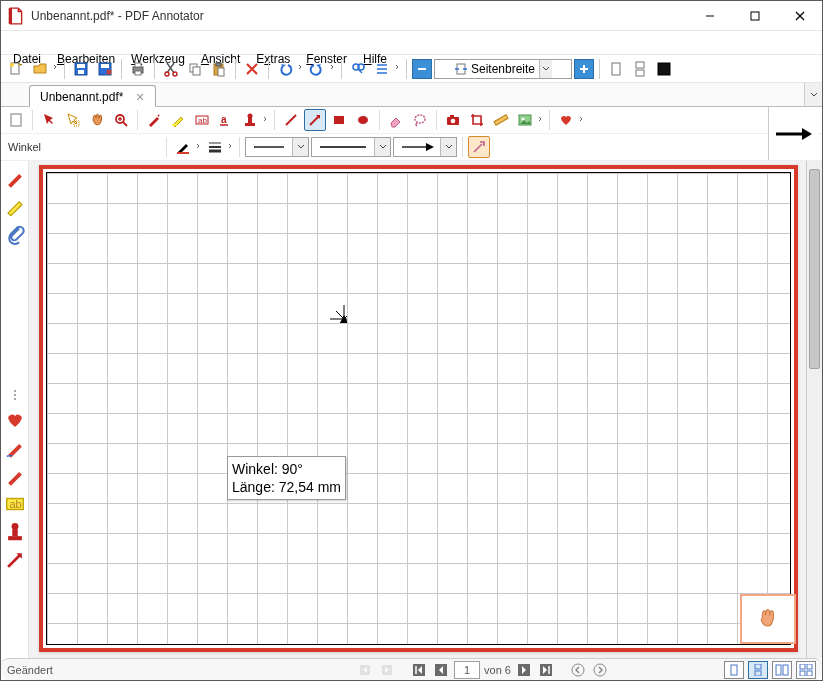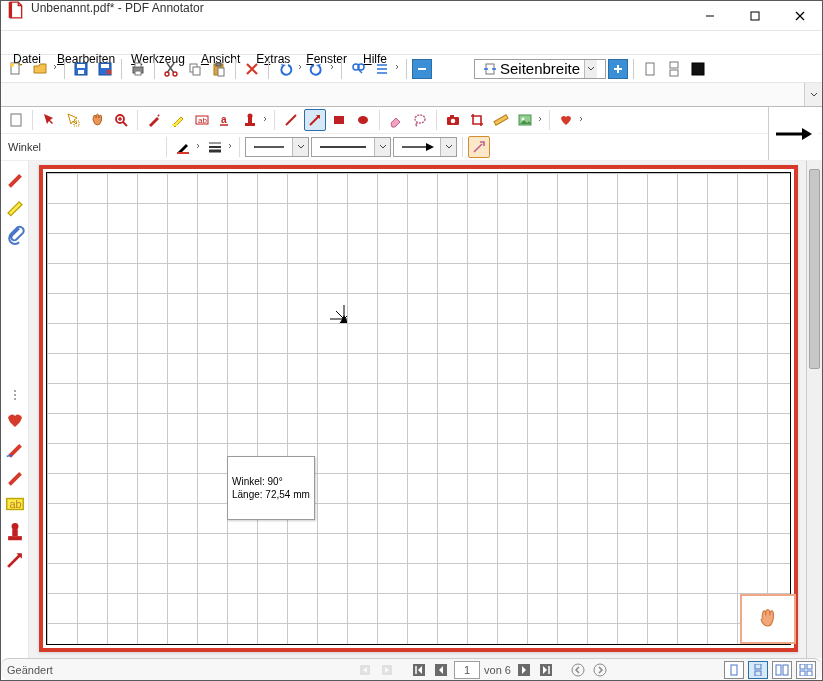--- a/index.html
+++ b/index.html
@@ -12,21 +12,21 @@
     width: 823px;
     height: 681px;
     overflow: hidden;
     position: relative;
     border: 1px solid #5a5a5a;
   }
   
   .titlebar {
     height: 30px;
     display: flex;
-    align-items: flex-start;
+    align-items: center;
     padding-left: 6px;
     background: #fff;
     border-bottom: 1px solid #e6e6e6;
   }
   .titlebar .appicon {
     width: 18px; height: 18px; margin-right: 6px;
     display: inline-flex; align-items:center; justify-content:center;
   }
   .titlebar .title { flex: 1; font-size: 12px; color: #333; }
   .win-btns { display: flex; }
@@ -50,23 +50,22 @@
     position:relative;
   }
   .tbar .sep { width:1px; height:20px; background:#ccc; margin:0 3px; }
   .tbtn {
     width:22px; height:22px; display:inline-flex; align-items:center; justify-content:center;
     border-radius:2px;
   }
   .tbtn svg { width:16px; height:16px; }
   .combo {
     height:20px; border:1px solid #9f9f9f; background:#fff;
-    display:inline-flex; align-items:center; padding:0 8px; font-size:15px;
+    display:inline-flex; align-items:center; padding:0 19px; font-size:12px;
     position:relative;
-    margin-left:40px;
   }
   .combo .carrow {
     margin-left:4px; width:13px; height:18px; background:#eee;
     display:inline-flex; align-items:center; justify-content:center; border-left:1px solid #bbb;
   }
   .bluebtn {
     width:20px;height:20px;background:#3b8fd6;display:inline-flex;align-items:center;justify-content:center;border:1px solid #2b6fa6;
   }
   
   .tabstrip {
@@ -134,21 +133,21 @@
     position:absolute; inset:0;
     background-image:
       linear-gradient(to right, #c8c8c8 1px, transparent 1px),
       linear-gradient(to bottom, #c8c8c8 1px, transparent 1px);
     background-size: 30px 30px;
   }
   
   .cvsvg { position:absolute; inset:0; }
   .tooltip {
     position:absolute; background:#ffffff; border:1px solid #9a9a9a;
-    font-size:10px; padding:18px 4px; color:#000; box-shadow:1px 1px 2px rgba(0,0,0,0.2);
+    font-size:14px; padding:3px 4px; color:#000; box-shadow:1px 1px 2px rgba(0,0,0,0.2);
     line-height:1.3;
   }
   .touchpad {
     position:absolute; right:26px; bottom:14px; width:56px;height:50px;
     border:2px solid #f0a787; background:#fff; display:flex;align-items:center;justify-content:center;
   }
   
   .statusbar {
     position:absolute; left:0;right:0;bottom:0;height:22px;
     border-top:1px solid #ccc; background:#f7f7f7;
@@ -354,20 +353,24 @@
       </svg>
     </span>
   <span class="tbtn">
       <svg viewBox="0 0 16 16">
         <rect x="2" y="2" width="12" height="12" fill="#111" stroke="#000"></rect>
       </svg>
     </span>
 </div>
 
 <div class="tabstrip">
+  <div class="tab">
+    <span>Unbenannt.pdf*</span>
+    <span class="tabx">✕</span>
+  </div>
   <div class="right-caret">
       <svg width="8" height="8">
         <path d="M1 2 l3 3 l3 -3" fill="none" stroke="#444"></path>
       </svg>
     </div>
 </div>
 
 <div class="toolrows">
 
   <div class="toolrow">

